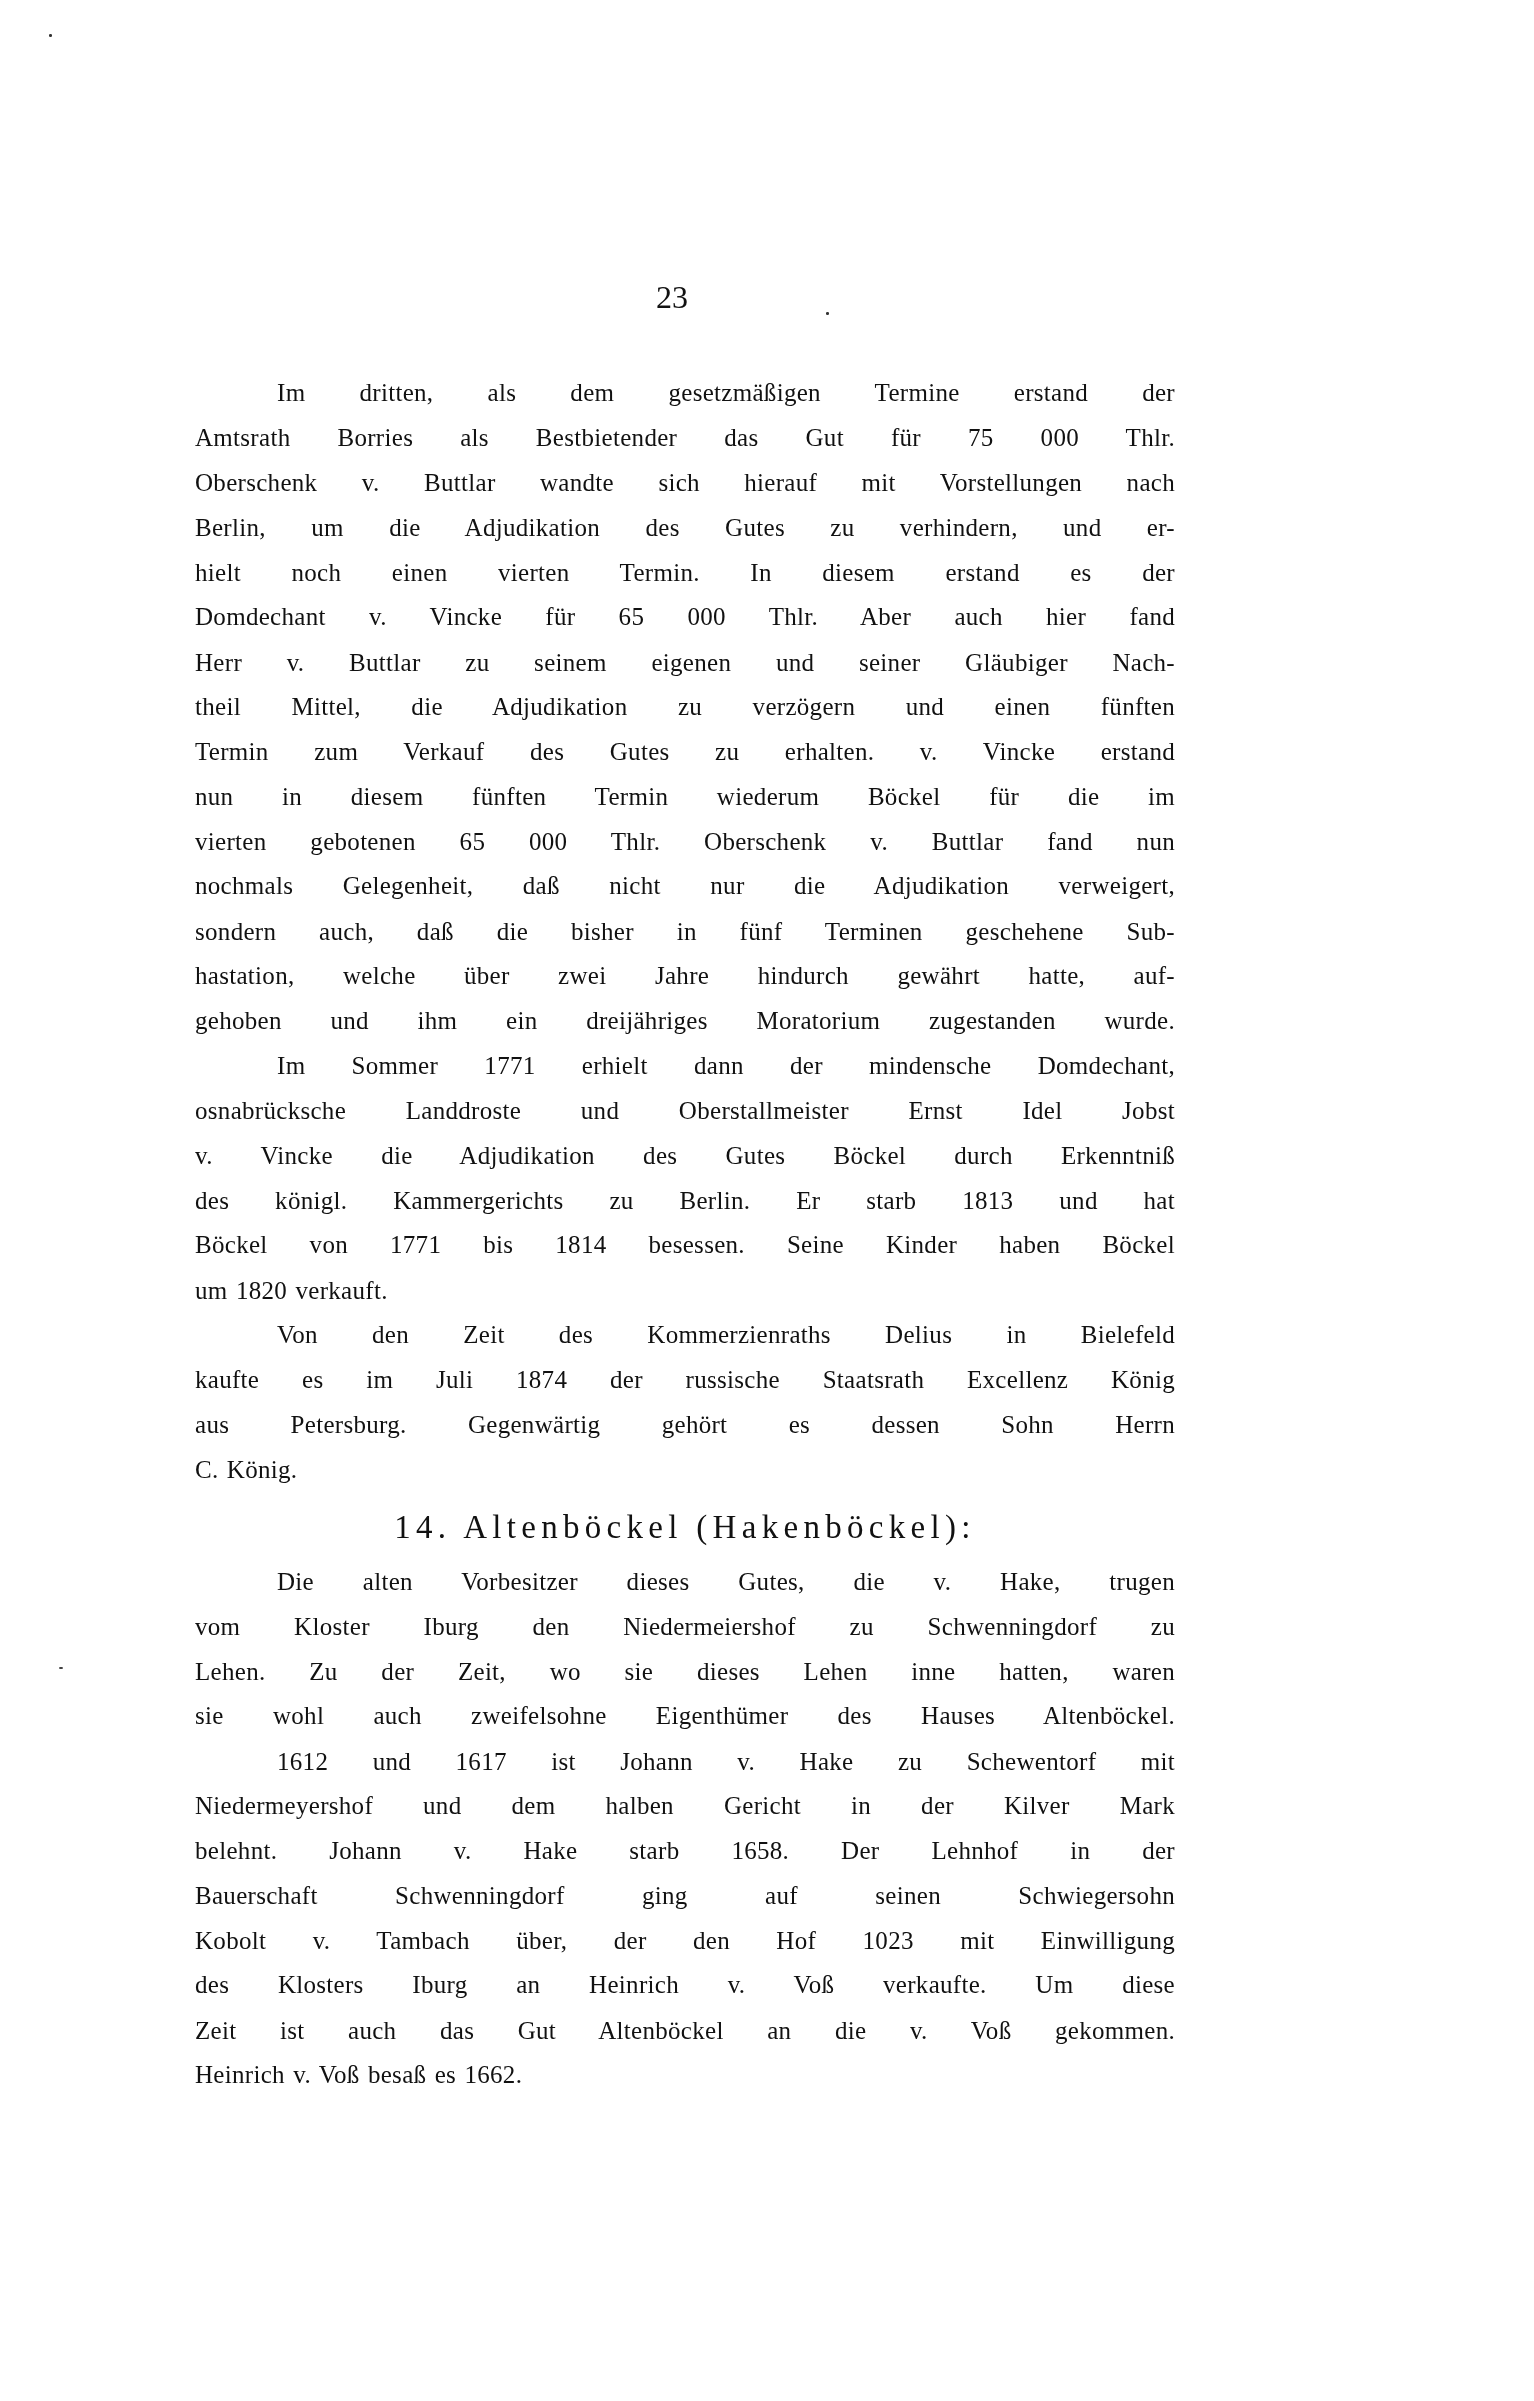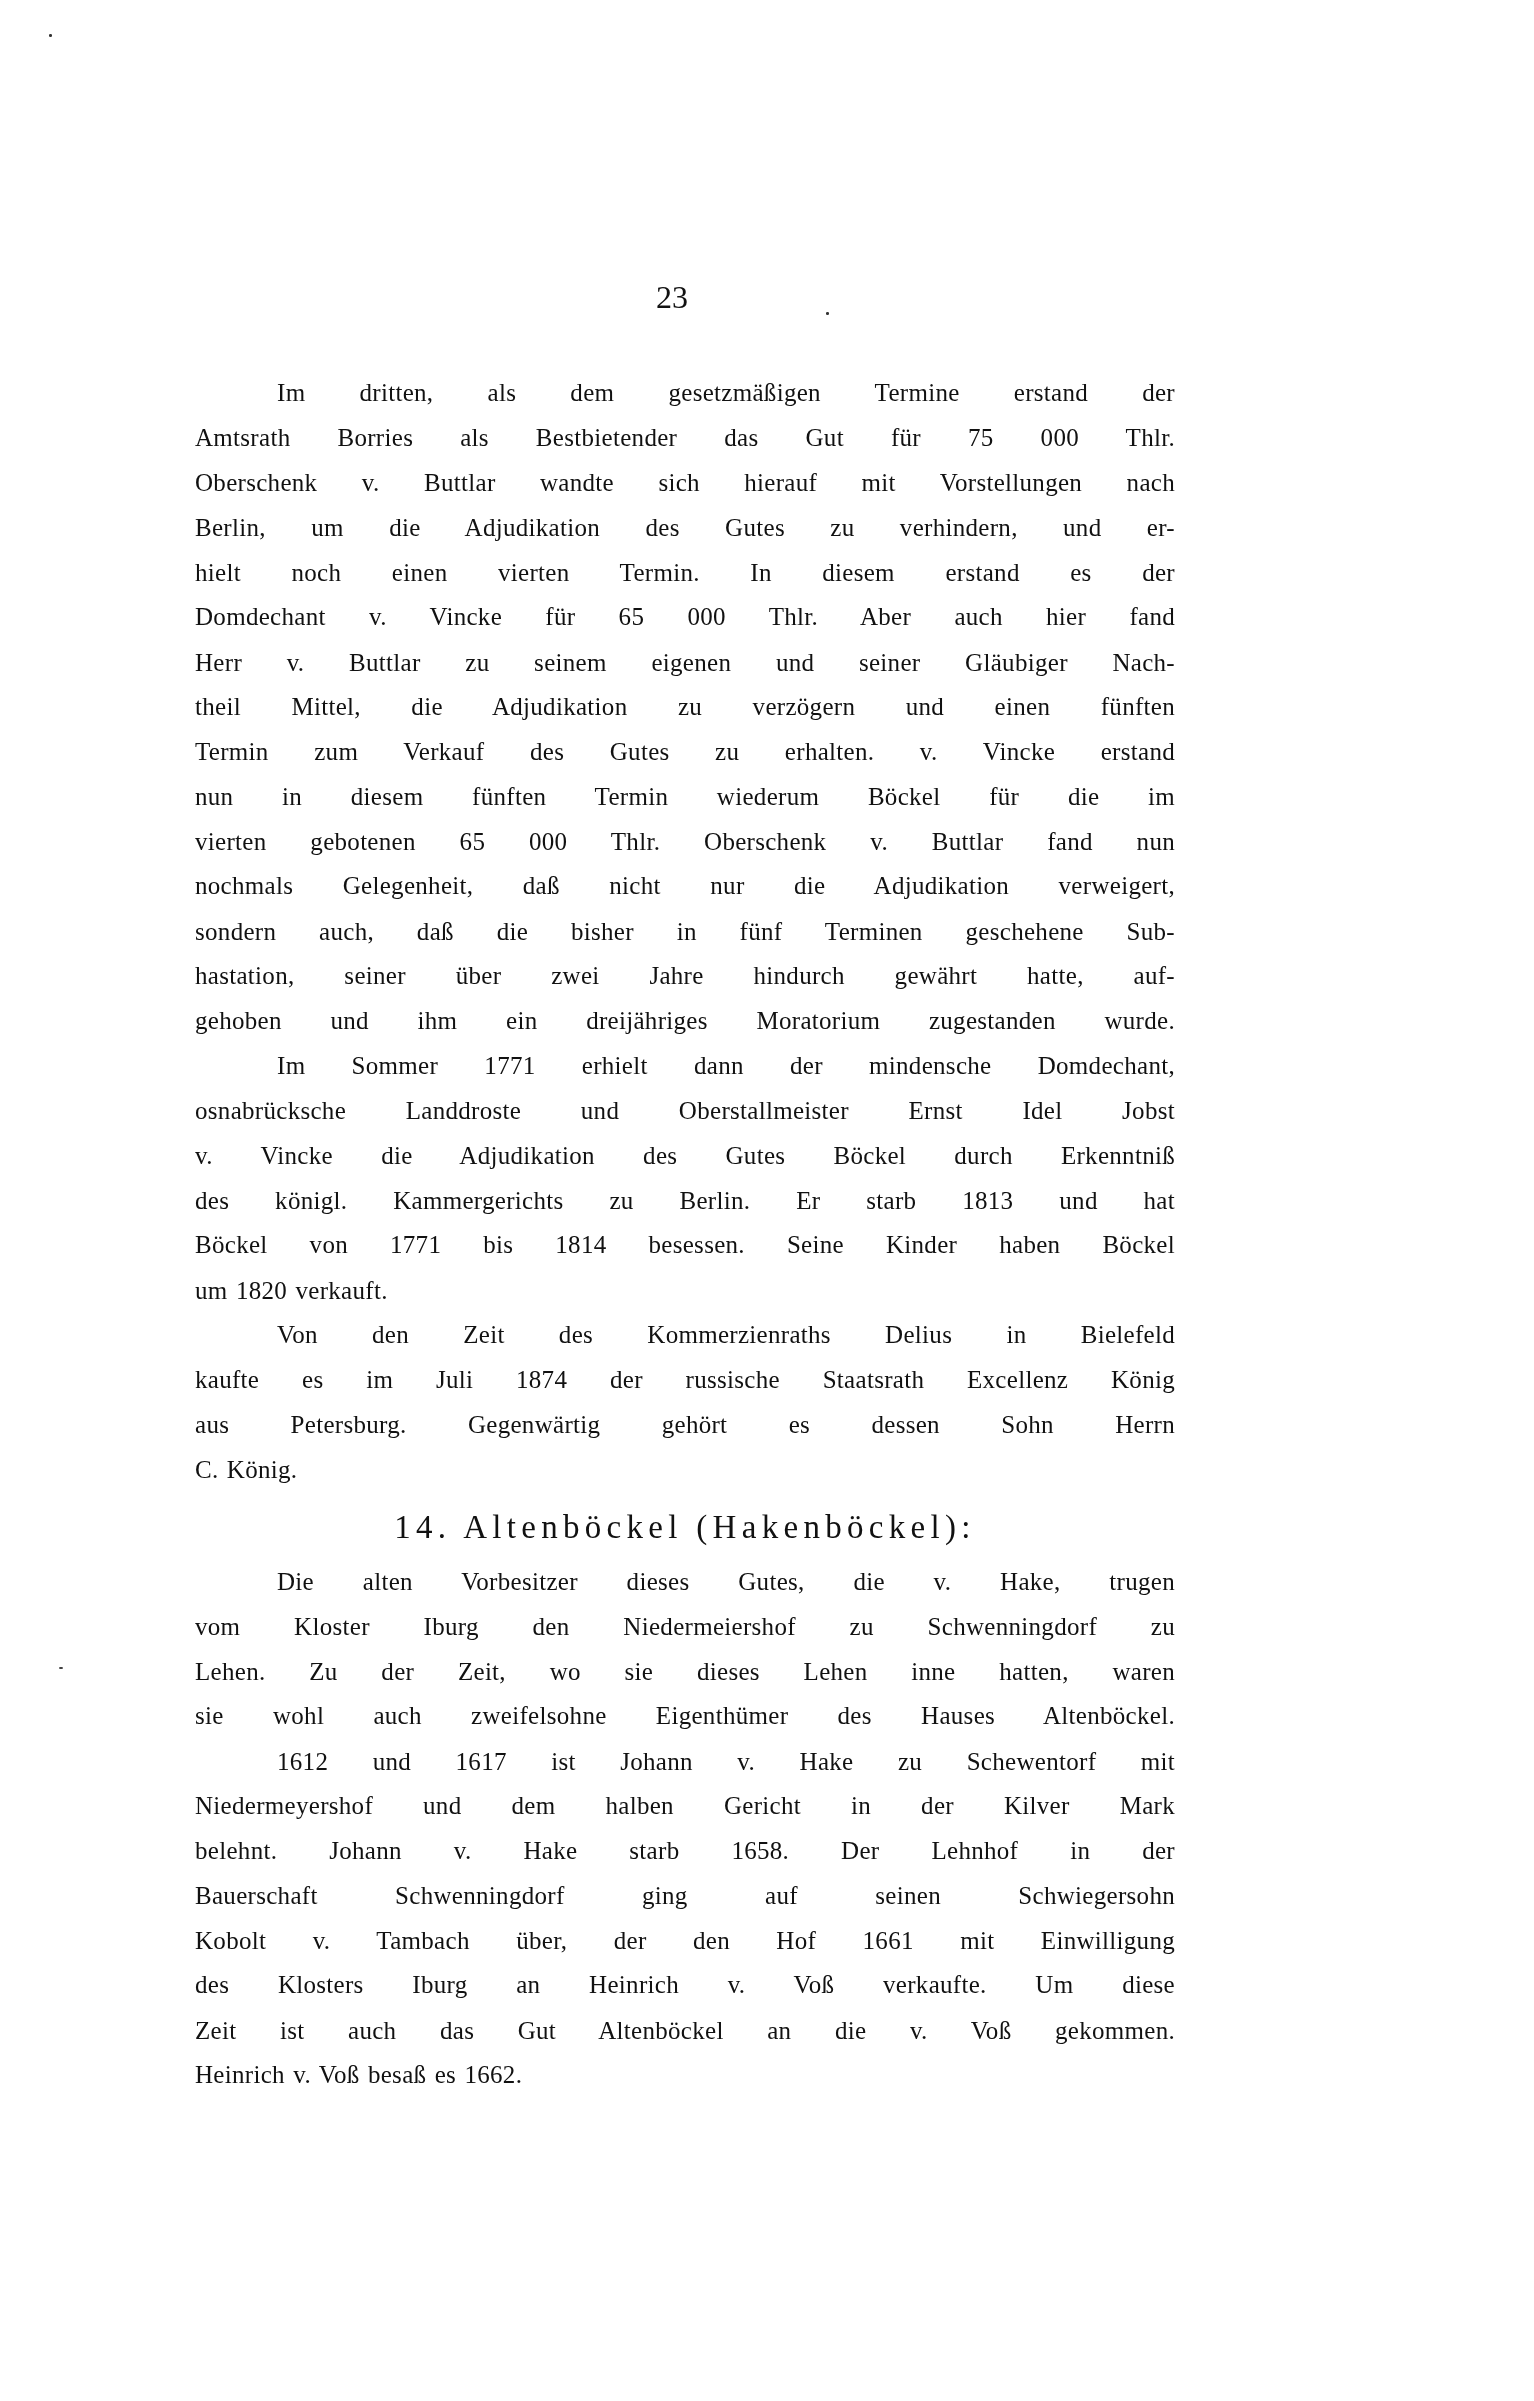--- a/index.html
+++ b/index.html
@@ -94,21 +94,21 @@
       <div class="line" style="top:490px">Berlin, um die Adjudikation des Gutes zu verhindern, und er-</div>
       <div class="line" style="top:535px">hielt noch einen vierten Termin. In diesem erstand es der</div>
       <div class="line" style="top:579px">Domdechant v. Vincke für 65 000 Thlr. Aber auch hier fand</div>
       <div class="line" style="top:625px">Herr v. Buttlar zu seinem eigenen und seiner Gläubiger Nach-</div>
       <div class="line" style="top:669px">theil Mittel, die Adjudikation zu verzögern und einen fünften</div>
       <div class="line" style="top:714px">Termin zum Verkauf des Gutes zu erhalten. v. Vincke erstand</div>
       <div class="line" style="top:759px">nun in diesem fünften Termin wiederum Böckel für die im</div>
       <div class="line" style="top:804px">vierten gebotenen 65 000 Thlr. Oberschenk v. Buttlar fand nun</div>
       <div class="line" style="top:848px">nochmals Gelegenheit, daß nicht nur die Adjudikation verweigert,</div>
       <div class="line" style="top:894px">sondern auch, daß die bisher in fünf Terminen geschehene Sub-</div>
-      <div class="line" style="top:938px">hastation, seiner über zwei Jahre hindurch gewährt hatte, auf-</div>
+      <div class="line" style="top:938px">hastation, welche über zwei Jahre hindurch gewährt hatte, auf-</div>
       <div class="line" style="top:983px">gehoben und ihm ein dreijähriges Moratorium zugestanden wurde.</div>
     </div>
 
     <div>
       <div class="line indent" style="top:1028px">Im Sommer 1771 erhielt dann der mindensche Domdechant,</div>
       <div class="line" style="top:1073px">osnabrücksche Landdroste und Oberstallmeister Ernst Idel Jobst</div>
       <div class="line" style="top:1118px">v. Vincke die Adjudikation des Gutes Böckel durch Erkenntniß</div>
       <div class="line" style="top:1163px">des königl. Kammergerichts zu Berlin. Er starb 1813 und hat</div>
       <div class="line" style="top:1207px">Böckel von 1771 bis 1814 besessen. Seine Kinder haben Böckel</div>
       <div class="line last" style="top:1253px">um 1820 verkauft.</div>
@@ -128,21 +128,21 @@
       <div class="line" style="top:1589px">vom Kloster Iburg den Niedermeiershof zu Schwenningdorf zu</div>
       <div class="line" style="top:1634px">Lehen. Zu der Zeit, wo sie dieses Lehen inne hatten, waren</div>
       <div class="line" style="top:1678px">sie wohl auch zweifelsohne Eigenthümer des Hauses Altenböckel.</div>
     </div>
 
     <div>
       <div class="line indent" style="top:1724px">1612 und 1617 ist Johann v. Hake zu Schewentorf mit</div>
       <div class="line" style="top:1768px">Niedermeyershof und dem halben Gericht in der Kilver Mark</div>
       <div class="line" style="top:1813px">belehnt. Johann v. Hake starb 1658. Der Lehnhof in der</div>
       <div class="line" style="top:1858px">Bauerschaft Schwenningdorf ging auf seinen Schwiegersohn</div>
-      <div class="line" style="top:1903px">Kobolt v. Tambach über, der den Hof 1661 mit Einwilligung</div>
+      <div class="line" style="top:1903px">Kobolt v. Tambach über, der den Hof 1023 mit Einwilligung</div>
       <div class="line" style="top:1947px">des Klosters Iburg an Heinrich v. Voß verkaufte. Um diese</div>
       <div class="line" style="top:1993px">Zeit ist auch das Gut Altenböckel an die v. Voß gekommen.</div>
       <div class="line last" style="top:2037px">Heinrich v. Voß besaß es 1662.</div>
     </div>
 
   </div>
 </div>
 
 
 </body></html>

